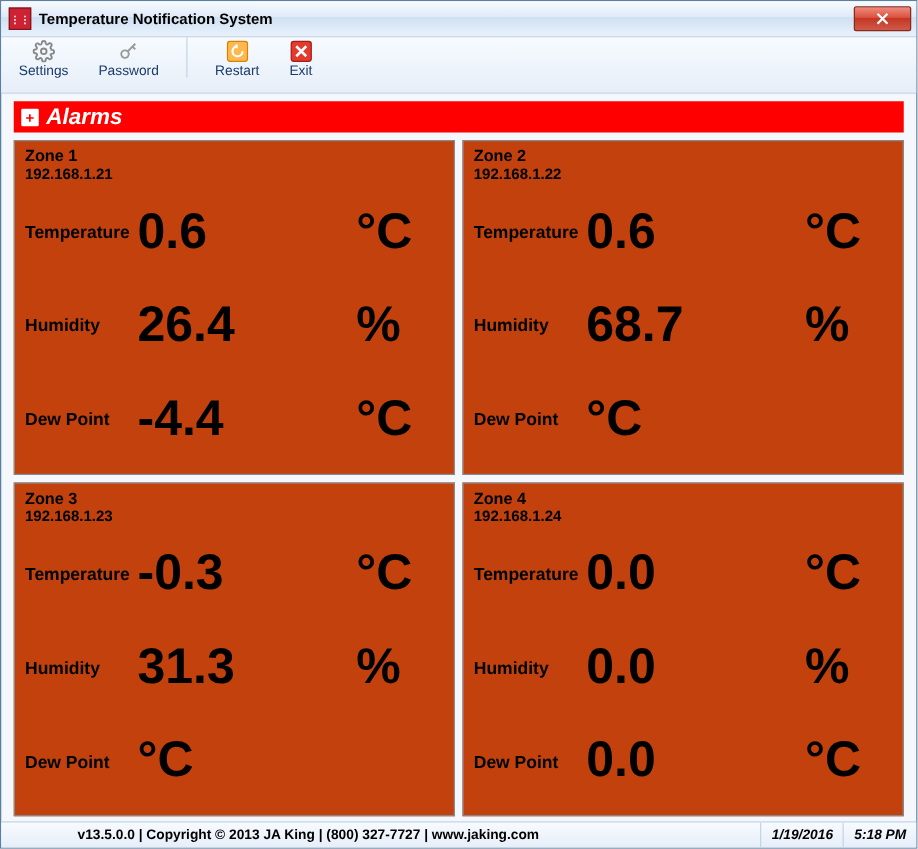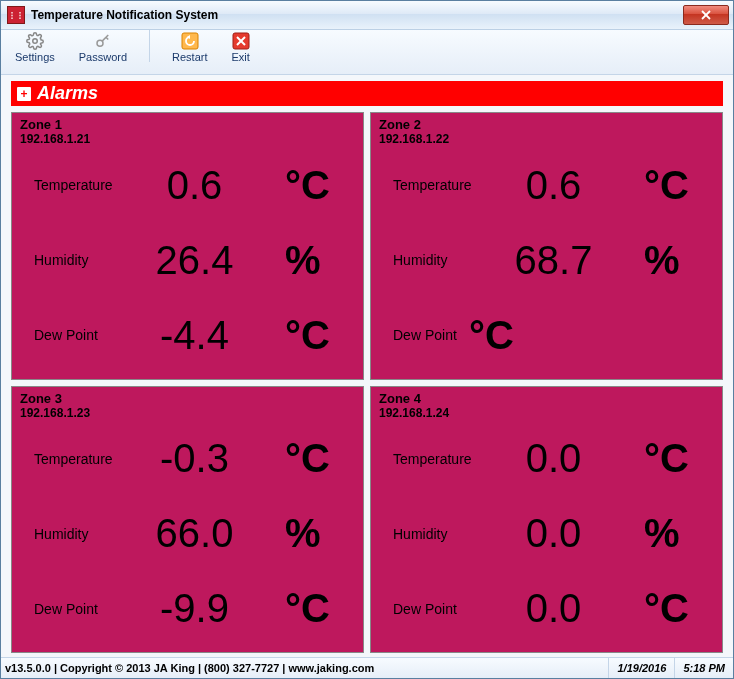--- a/index.html
+++ b/index.html
@@ -117,21 +117,21 @@
   }
   .zones {
     flex: 1;
     display: grid;
     grid-template-columns: 1fr 1fr;
     grid-template-rows: 1fr 1fr;
     gap: 6px;
   }
   .zone {
     border: 1px solid #888;
-    background: #be185d;
+    background: #c2410c;
     padding: 4px 8px 6px 8px;
     display: flex;
     flex-direction: column;
     box-sizing: border-box;
   }
   .zone .zone-title {
     font-size: 13px;
     font-weight: bold;
   }
   .zone .zone-ip {
@@ -145,27 +145,26 @@
     flex-direction:column;
     justify-content: space-around;
   }
   .reading {
     display: grid;
     grid-template-columns: 90px 1fr 70px;
     align-items: center;
   }
   .reading .label {
     font-size: 14px;
-    font-weight: normal;
-    margin-left: 14px;
+    font-weight: bold;
   }
   .reading .value {
     font-size: 40px;
-    font-weight: normal;
-    text-align: center;
+    font-weight: bold;
+    text-align: left;
     padding-right: 6px;
     white-space: nowrap;
   }
   .reading .unit {
     font-size: 40px;
     font-weight: bold;
     text-align: left;
     white-space: nowrap;
   }
   
@@ -175,21 +174,22 @@
     background: linear-gradient(to bottom, #f7fbff 0%, #e6eef8 100%);
     border-top: 1px solid #c4d5e8;
     display: flex;
     align-items: center;
     font-size: 11px;
     font-weight: bold;
     color: #000;
   }
   .statusbar .left {
     flex: 1;
-    padding-left: 4px;
+    padding-left: 18px;
+    margin-left: 43px;
   }
   .statusbar .cell {
     border-left: 1px solid #c4d5e8;
     padding: 0 8px;
     height: 100%;
     display:flex;align-items:center;font-style:italic;
   }
 </style>
 </head>
 <body>
@@ -305,26 +305,25 @@
         <div class="zone-title">Zone 3</div>
         <div class="zone-ip">192.168.1.23</div>
         <div class="readings">
           <div class="reading">
             <span class="label">Temperature</span>
             <span class="value">-0.3</span>
             <span class="unit">°C</span>
           </div>
           <div class="reading">
             <span class="label">Humidity</span>
-            <span class="value">66.0</span>
+            <span class="value">31.3</span>
             <span class="unit">%</span>
           </div>
           <div class="reading">
             <span class="label">Dew Point</span>
-            <span class="value">-9.9</span>
             <span class="unit">°C</span>
           </div>
         </div>
       </div>
 
       <div class="zone">
         <div class="zone-title">Zone 4</div>
         <div class="zone-ip">192.168.1.24</div>
         <div class="readings">
           <div class="reading">

